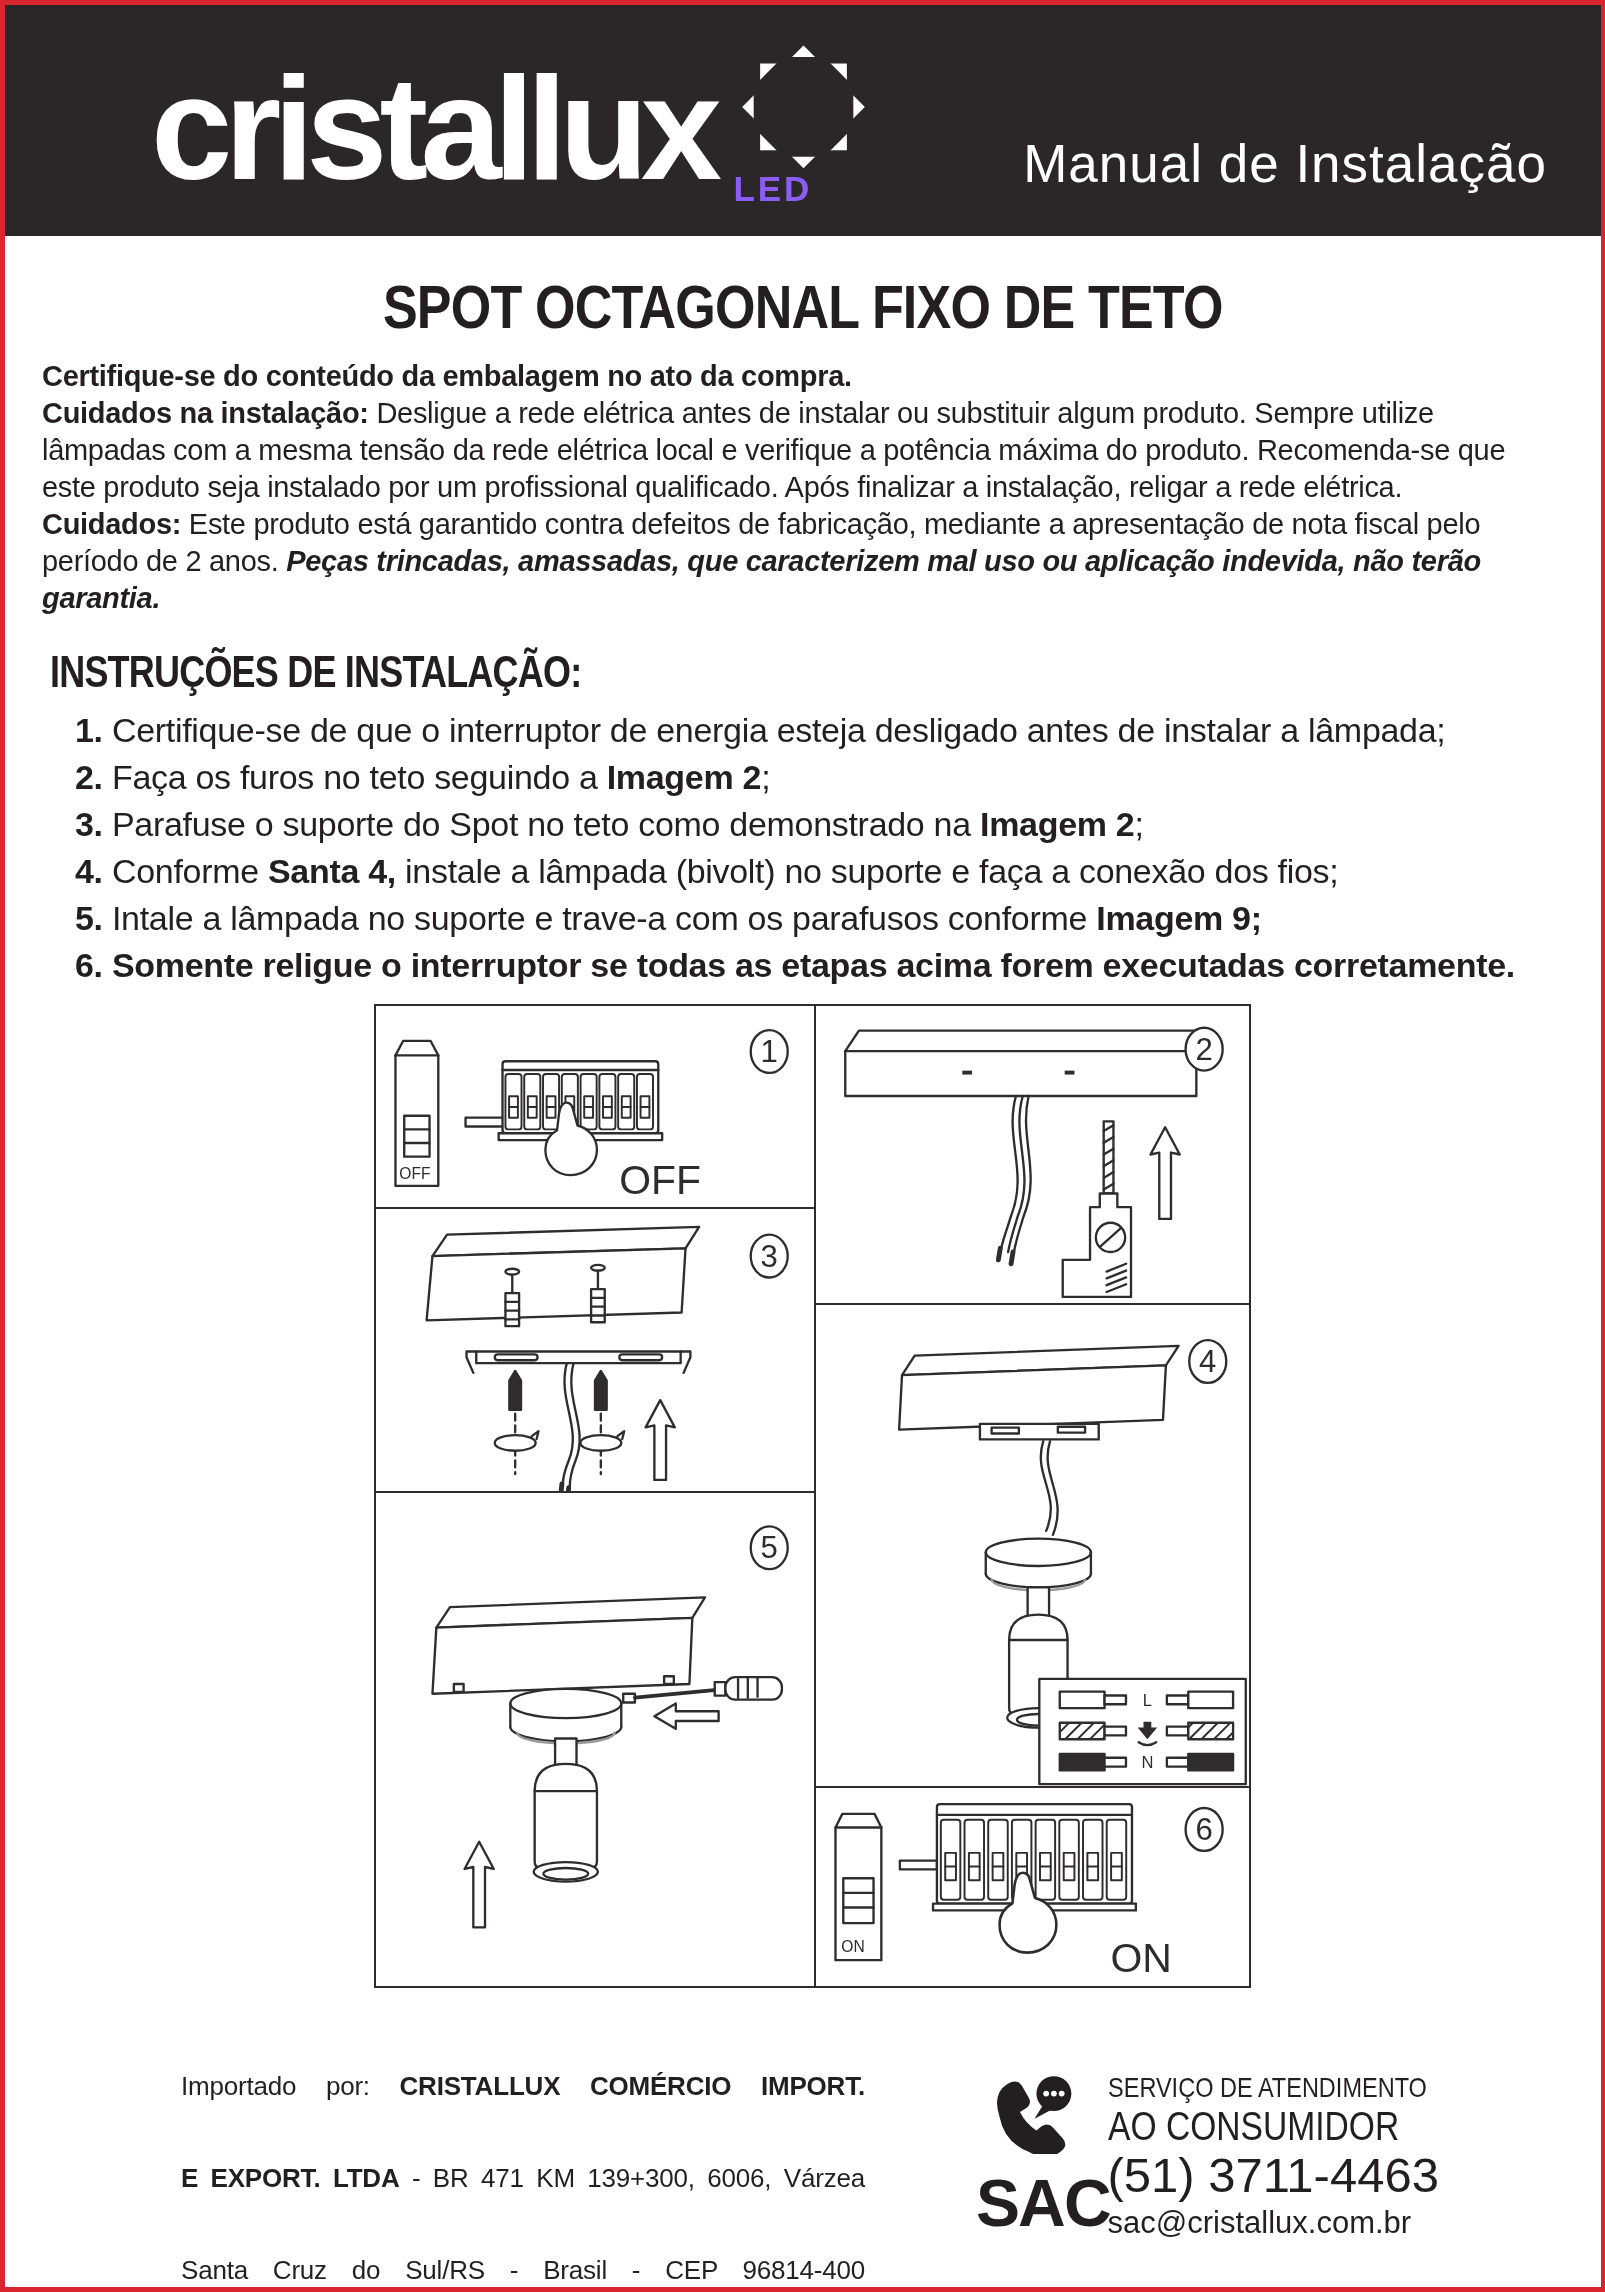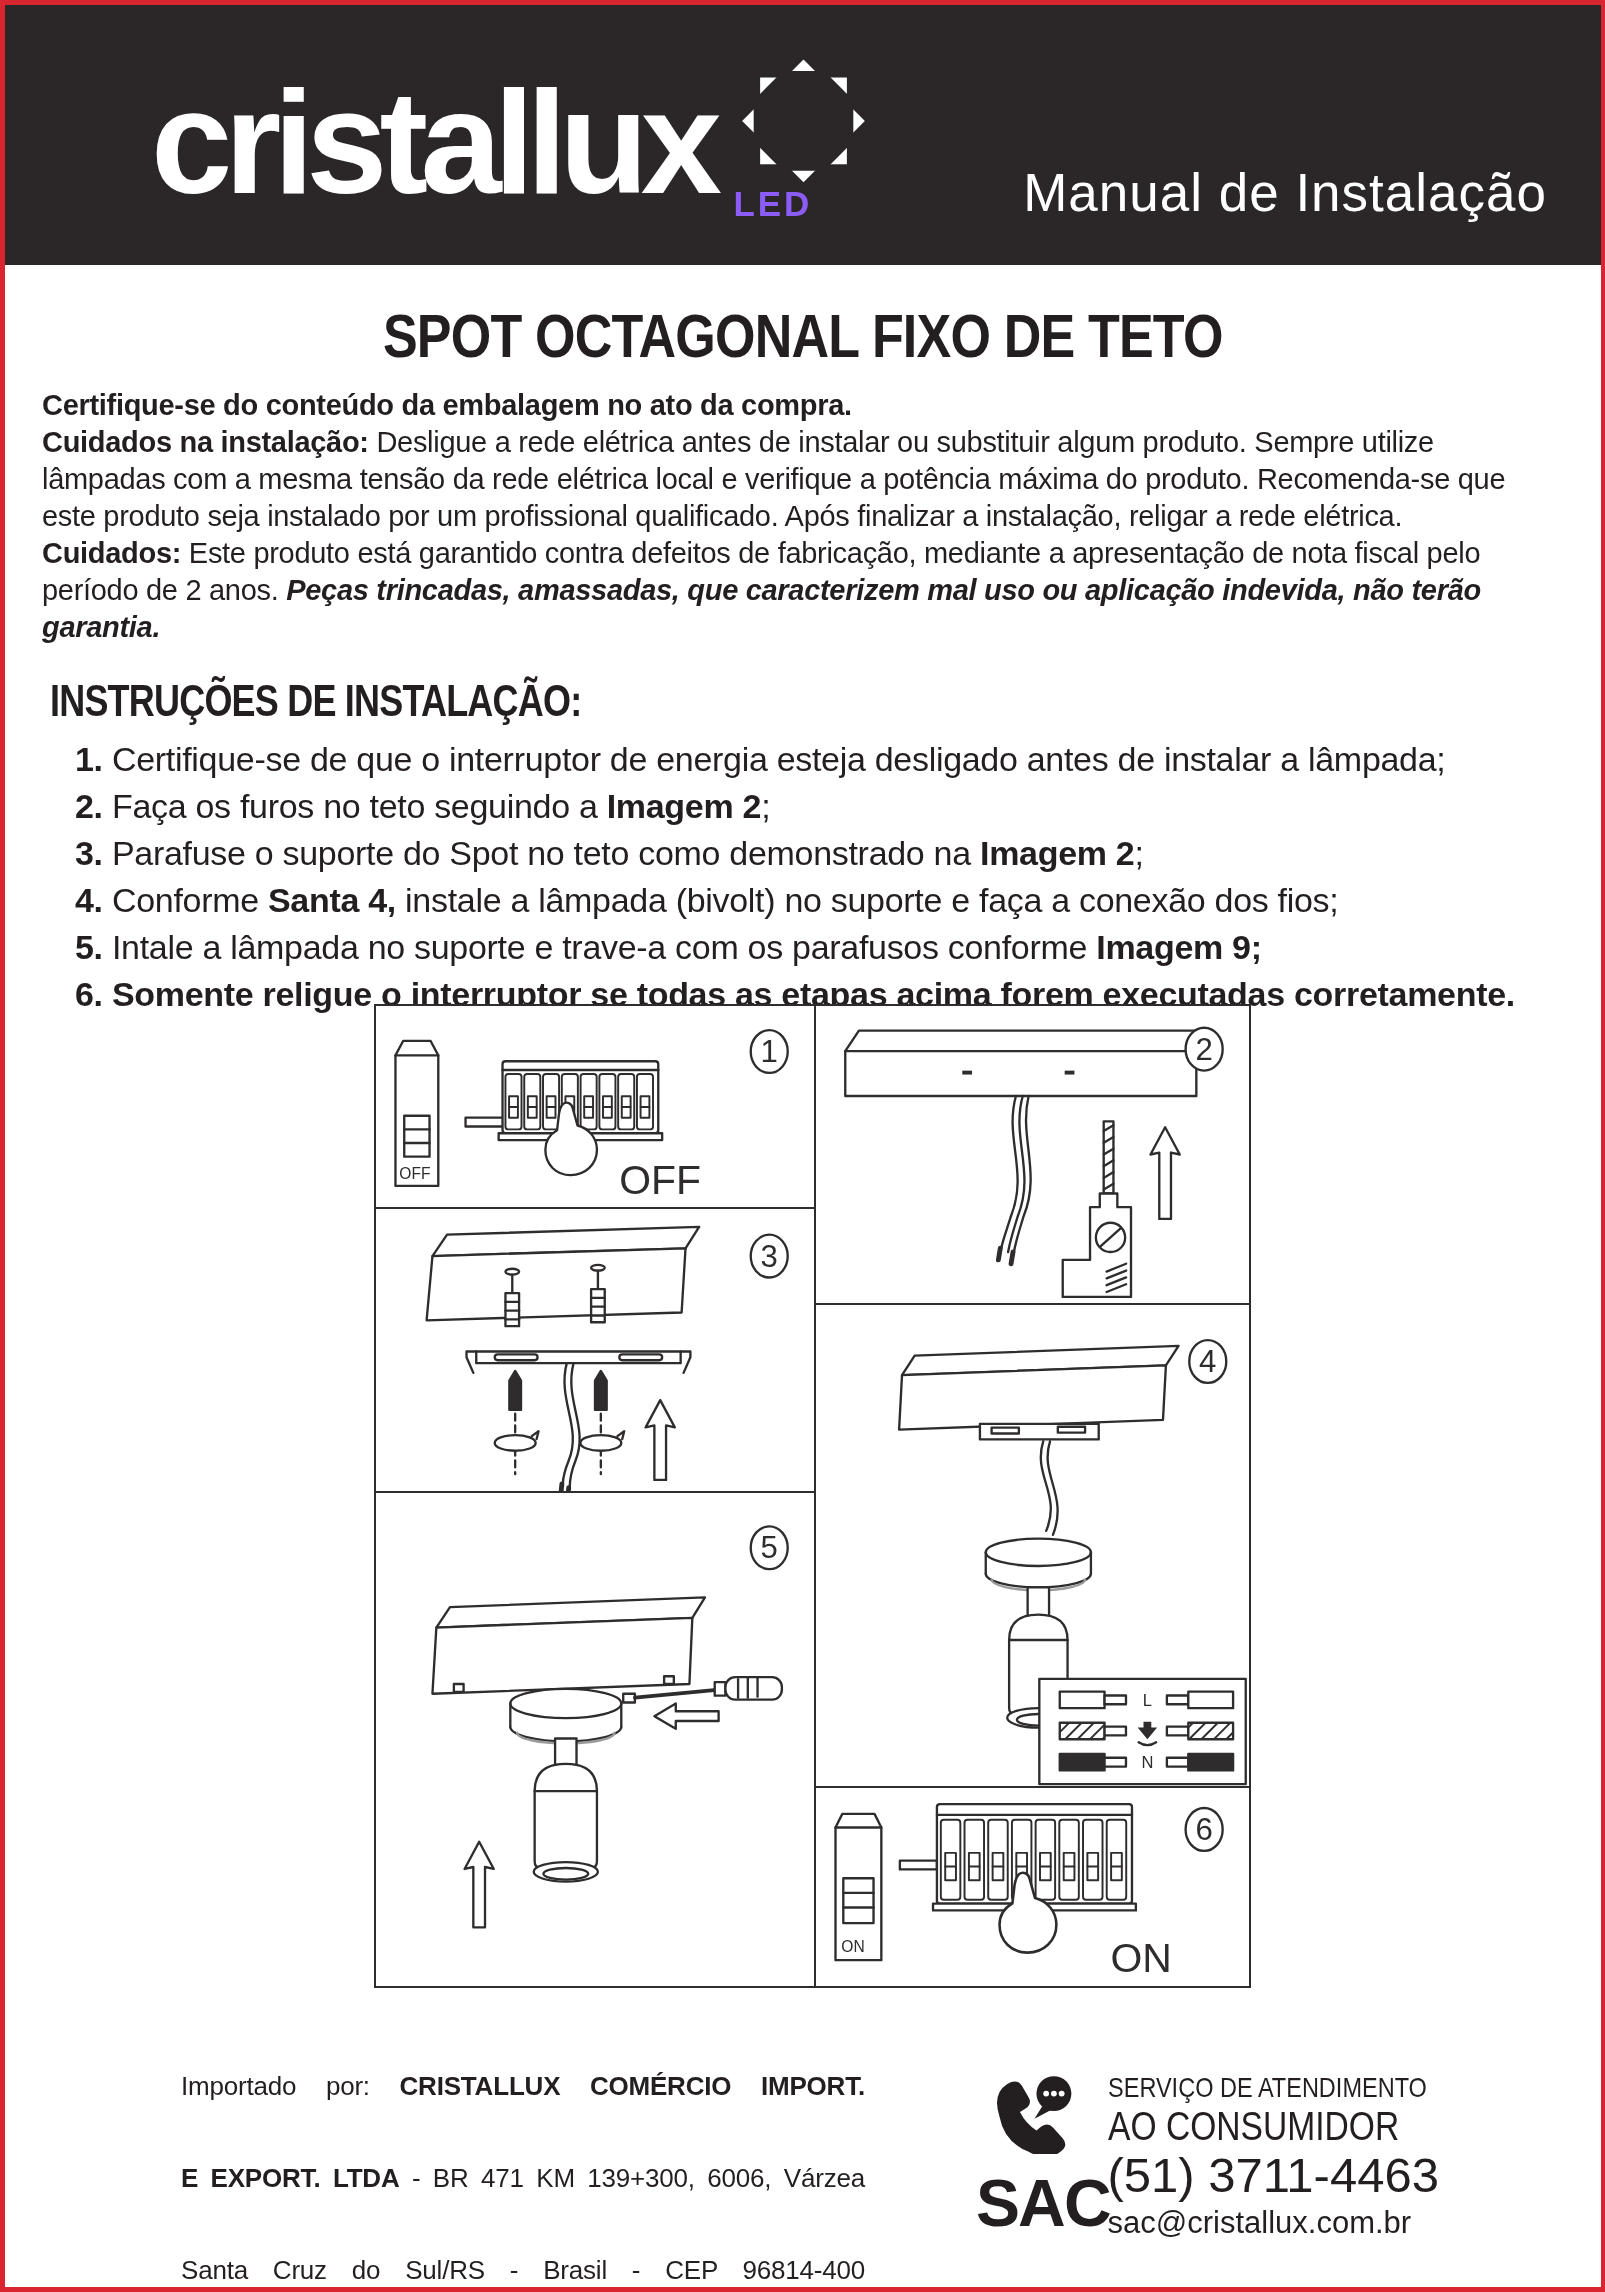--- a/index.html
+++ b/index.html
@@ -3,21 +3,21 @@
 <meta charset="utf-8">
 <style>
   html,body{margin:0;padding:0;background:#ffffff;}
   body{
     width:1606px;height:2292px;position:relative;
     font-family:"Liberation Sans",sans-serif;color:#231f20;
   }
   .page{position:absolute;inset:0;border:5.8px solid #d8252f;box-sizing:border-box;background:#fff;}
 
   
-  header{height:260px;background:#2b2627;display:flex;align-items:center;
+  header{height:231px;background:#2b2627;display:flex;align-items:center;
          padding:0 54px 0 146px;box-sizing:border-box;}
   .wordmark{color:#fff;font-weight:700;font-size:146px;letter-spacing:-7.8px;line-height:1;transform:translateY(7.8px);}
   .brand-mark{display:flex;flex-direction:column;align-items:flex-start;margin-left:15.5px;transform:translateY(1.9px);}
   .octagram{width:147px;height:136px;}
   .led{color:#8b5cf6;font-weight:700;font-size:35px;letter-spacing:2.9px;margin-top:-3.9px;margin-left:3.9px;line-height:1;}
   .doc-title{margin-left:auto;color:#fff;font-size:53px;align-self:flex-end;padding-bottom:42px;letter-spacing:1px;}
 
   
   h1{margin:35px 0 15.5px;text-align:center;font-size:62px;font-weight:700;}
   h1 .cond{display:inline-block;transform:scaleX(.84);letter-spacing:-1px;}

